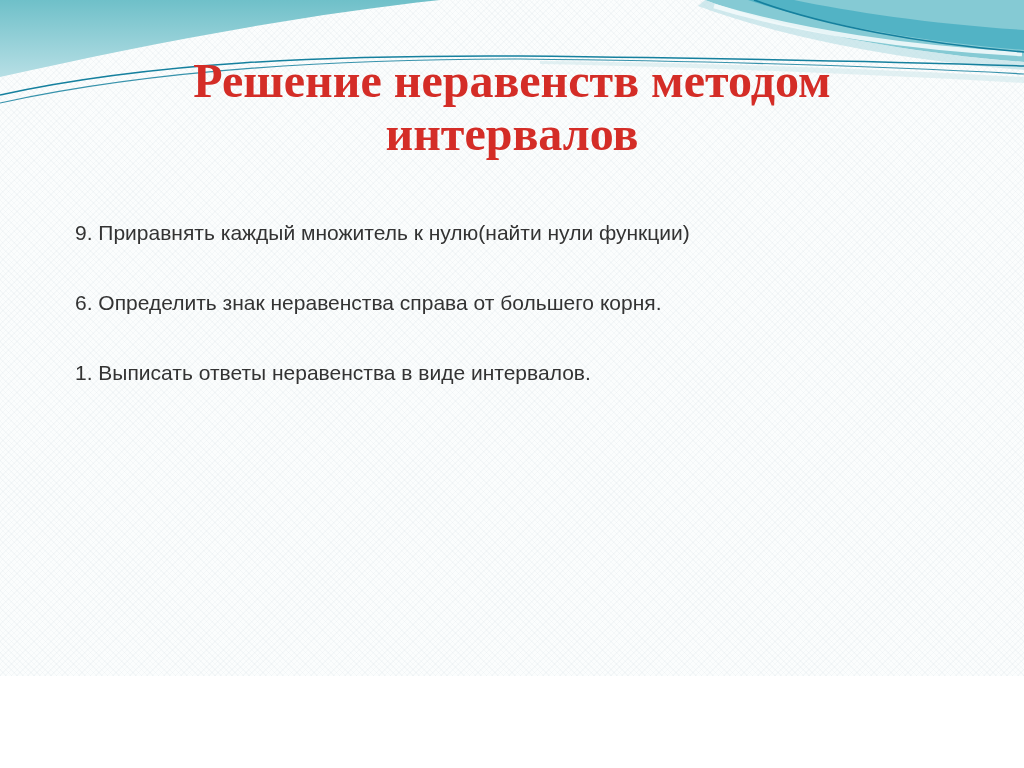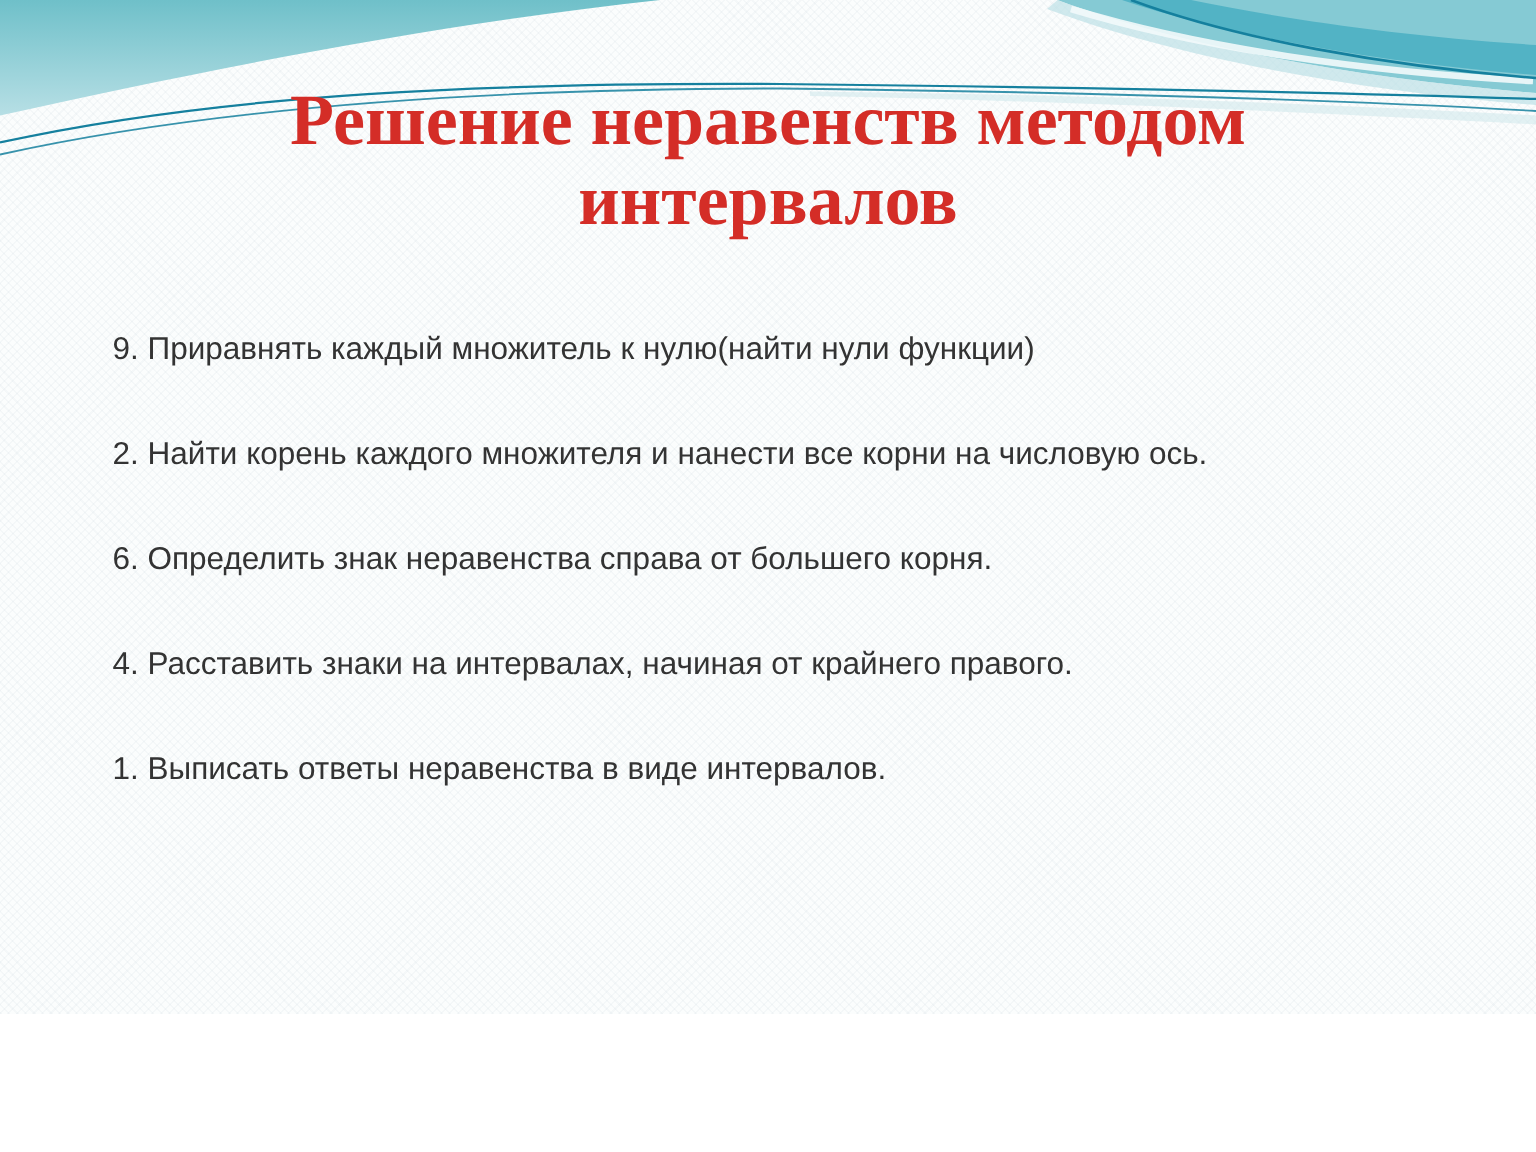--- a/index.html
+++ b/index.html
@@ -79,19 +79,17 @@
     <path d="M 540,61 C 720,63 880,69 1024,77 L 1024,83 C 880,75 700,67 540,64 Z" fill="#cde7eb" opacity="0.55"></path>
 
     <path d="M 0,95 C 150,62 330,55 520,56 C 700,58 870,61 1024,66" fill="none" stroke="var(--wave-line, #15809e)" stroke-width="1.5"></path>
     <path d="M 0,103 C 150,70 340,59 520,59 C 700,61 880,66 1024,74" fill="none" stroke="var(--wave-line, #15809e)" stroke-width="1.2" opacity="0.85"></path>
   </svg>
 
   <h1 class="title">Решение неравенств методом интервалов</h1>
 
   <div class="steps">
     <p>9. Приравнять каждый множитель к нулю(найти нули функции)</p>
-    <p>2. Найти корень каждого множителя и нанести все корни на числовую ось.</p>
     <p>6. Определить знак неравенства справа от большего корня.</p>
-    <p>4. Расставить знаки на интервалах, начиная от крайнего правого.</p>
     <p>1. Выписать ответы неравенства в виде интервалов.</p>
   </div>
 
 </div>
 
 </body></html>

